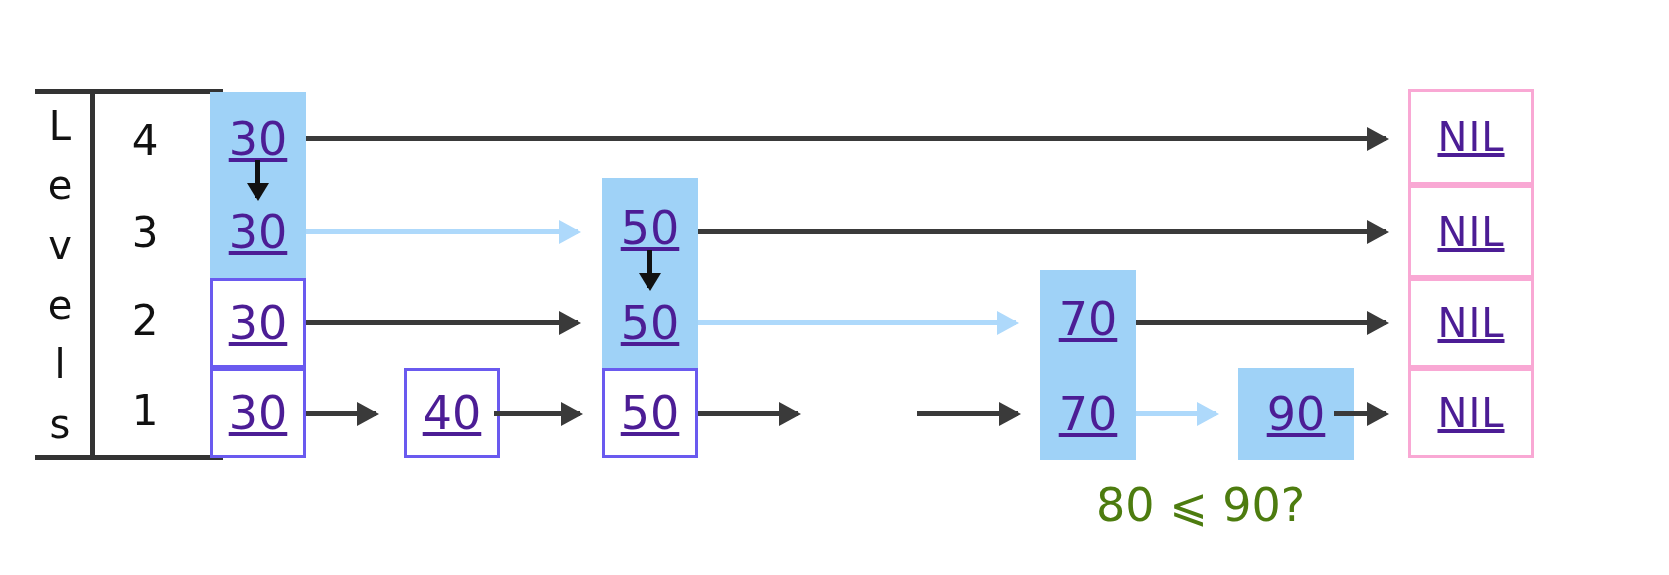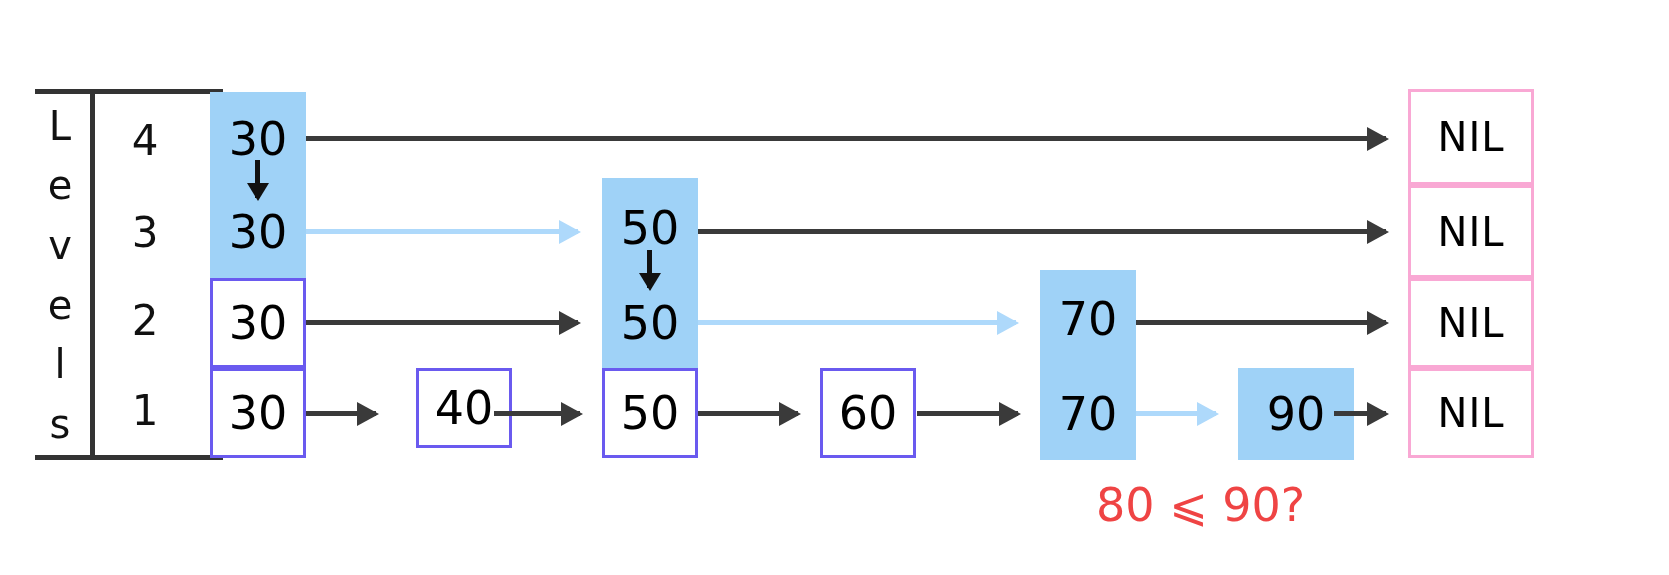--- a/index.html
+++ b/index.html
@@ -11,42 +11,42 @@
   .axis-vline{position:absolute;background:#333333;width:5px;}
   .levels-word{position:absolute;left:38px;top:96px;width:44px;height:358px;
      display:flex;flex-direction:column;align-items:center;justify-content:space-around;
      font-size:40px;color:#111;line-height:1;}
   .levels-word span{display:block;}
   .lvlnum{position:absolute;width:70px;text-align:center;font-size:42px;color:#111;
      display:flex;align-items:center;justify-content:center;left:110px;}
 
   
   .node{position:absolute;display:flex;align-items:center;justify-content:center;
-        font-size:46px;color:#000000;box-sizing:border-box;}
+        font-size:46px;color:#4c1d95;box-sizing:border-box;text-decoration:underline;}
   .node.hl{background:#9fd2f7;}
   .node.boxed{border:3px solid #6a5aef;background:#ffffff;}
   .node.nil{border:3px solid #f9a8d4;background:#ffffff;font-size:40px;letter-spacing:1px;}
 
   
   .arrow{position:absolute;height:5px;}
   .arrow.dark{background:#3a3a3a;}
   .arrow.light{background:#aed9fb;}
   .arrow::after{content:"";position:absolute;right:-3px;top:50%;
      width:0;height:0;border-top:12px solid transparent;border-bottom:12px solid transparent;
      transform:translateY(-50%);}
   .arrow.dark::after{border-left:22px solid #3a3a3a;}
   .arrow.light::after{border-left:22px solid #aed9fb;}
 
   .downarrow{position:absolute;width:5px;background:#111;}
   .downarrow::after{content:"";position:absolute;bottom:-3px;left:50%;
      width:0;height:0;border-left:11px solid transparent;border-right:11px solid transparent;
      border-top:18px solid #111;transform:translateX(-50%);}
 
   
-  .caption{position:absolute;font-size:46px;color:#ef4444;white-space:nowrap;
+  .caption{position:absolute;font-size:46px;color:#4d7c0f;white-space:nowrap;
      font-family:"DejaVu Sans",sans-serif;}
 </style>
 </head>
 <body>
 
 <div id="stage">
 
   <div class="axis-rule" style="left:35px;top:89px;width:188px;"></div>
   <div class="axis-rule" style="left:35px;top:455px;width:188px;"></div>
   <div class="axis-vline" style="left:90px;top:89px;height:371px;"></div>
@@ -73,22 +73,21 @@
   <div class="node boxed" style="left:210px;top:368px;width:96px;height:90px;">30</div>
 
   <div class="node hl" style="left:602px;top:178px;width:96px;height:100px;">50</div>
   <div class="node hl" style="left:602px;top:278px;width:96px;height:90px;">50</div>
   <div class="downarrow" style="left:647px;top:250px;height:38px;"></div>
   <div class="node boxed" style="left:602px;top:368px;width:96px;height:90px;">50</div>
 
   <div class="node hl" style="left:1040px;top:270px;width:96px;height:98px;">70</div>
   <div class="node hl" style="left:1040px;top:368px;width:96px;height:92px;">70</div>
 
-  <div class="node boxed" style="left:416px;top:368px;width:96px;height:80px;">40</div>
-  <div class="node boxed" style="left:820px;top:368px;width:96px;height:90px;">60</div>
+  <div class="node boxed" style="left:404px;top:368px;width:96px;height:90px;">40</div>
   <div class="node hl" style="left:1238px;top:368px;width:116px;height:92px;">90</div>
 
   <div class="node nil" style="left:1408px;top:89px;width:126px;height:96px;">NIL</div>
   <div class="node nil" style="left:1408px;top:185px;width:126px;height:93px;">NIL</div>
   <div class="node nil" style="left:1408px;top:278px;width:126px;height:90px;">NIL</div>
   <div class="node nil" style="left:1408px;top:368px;width:126px;height:90px;">NIL</div>
 
   <div class="arrow dark" style="left:306px;top:136px;width:1080px;"></div>
 
   <div class="arrow light" style="left:306px;top:229px;width:272px;"></div>

